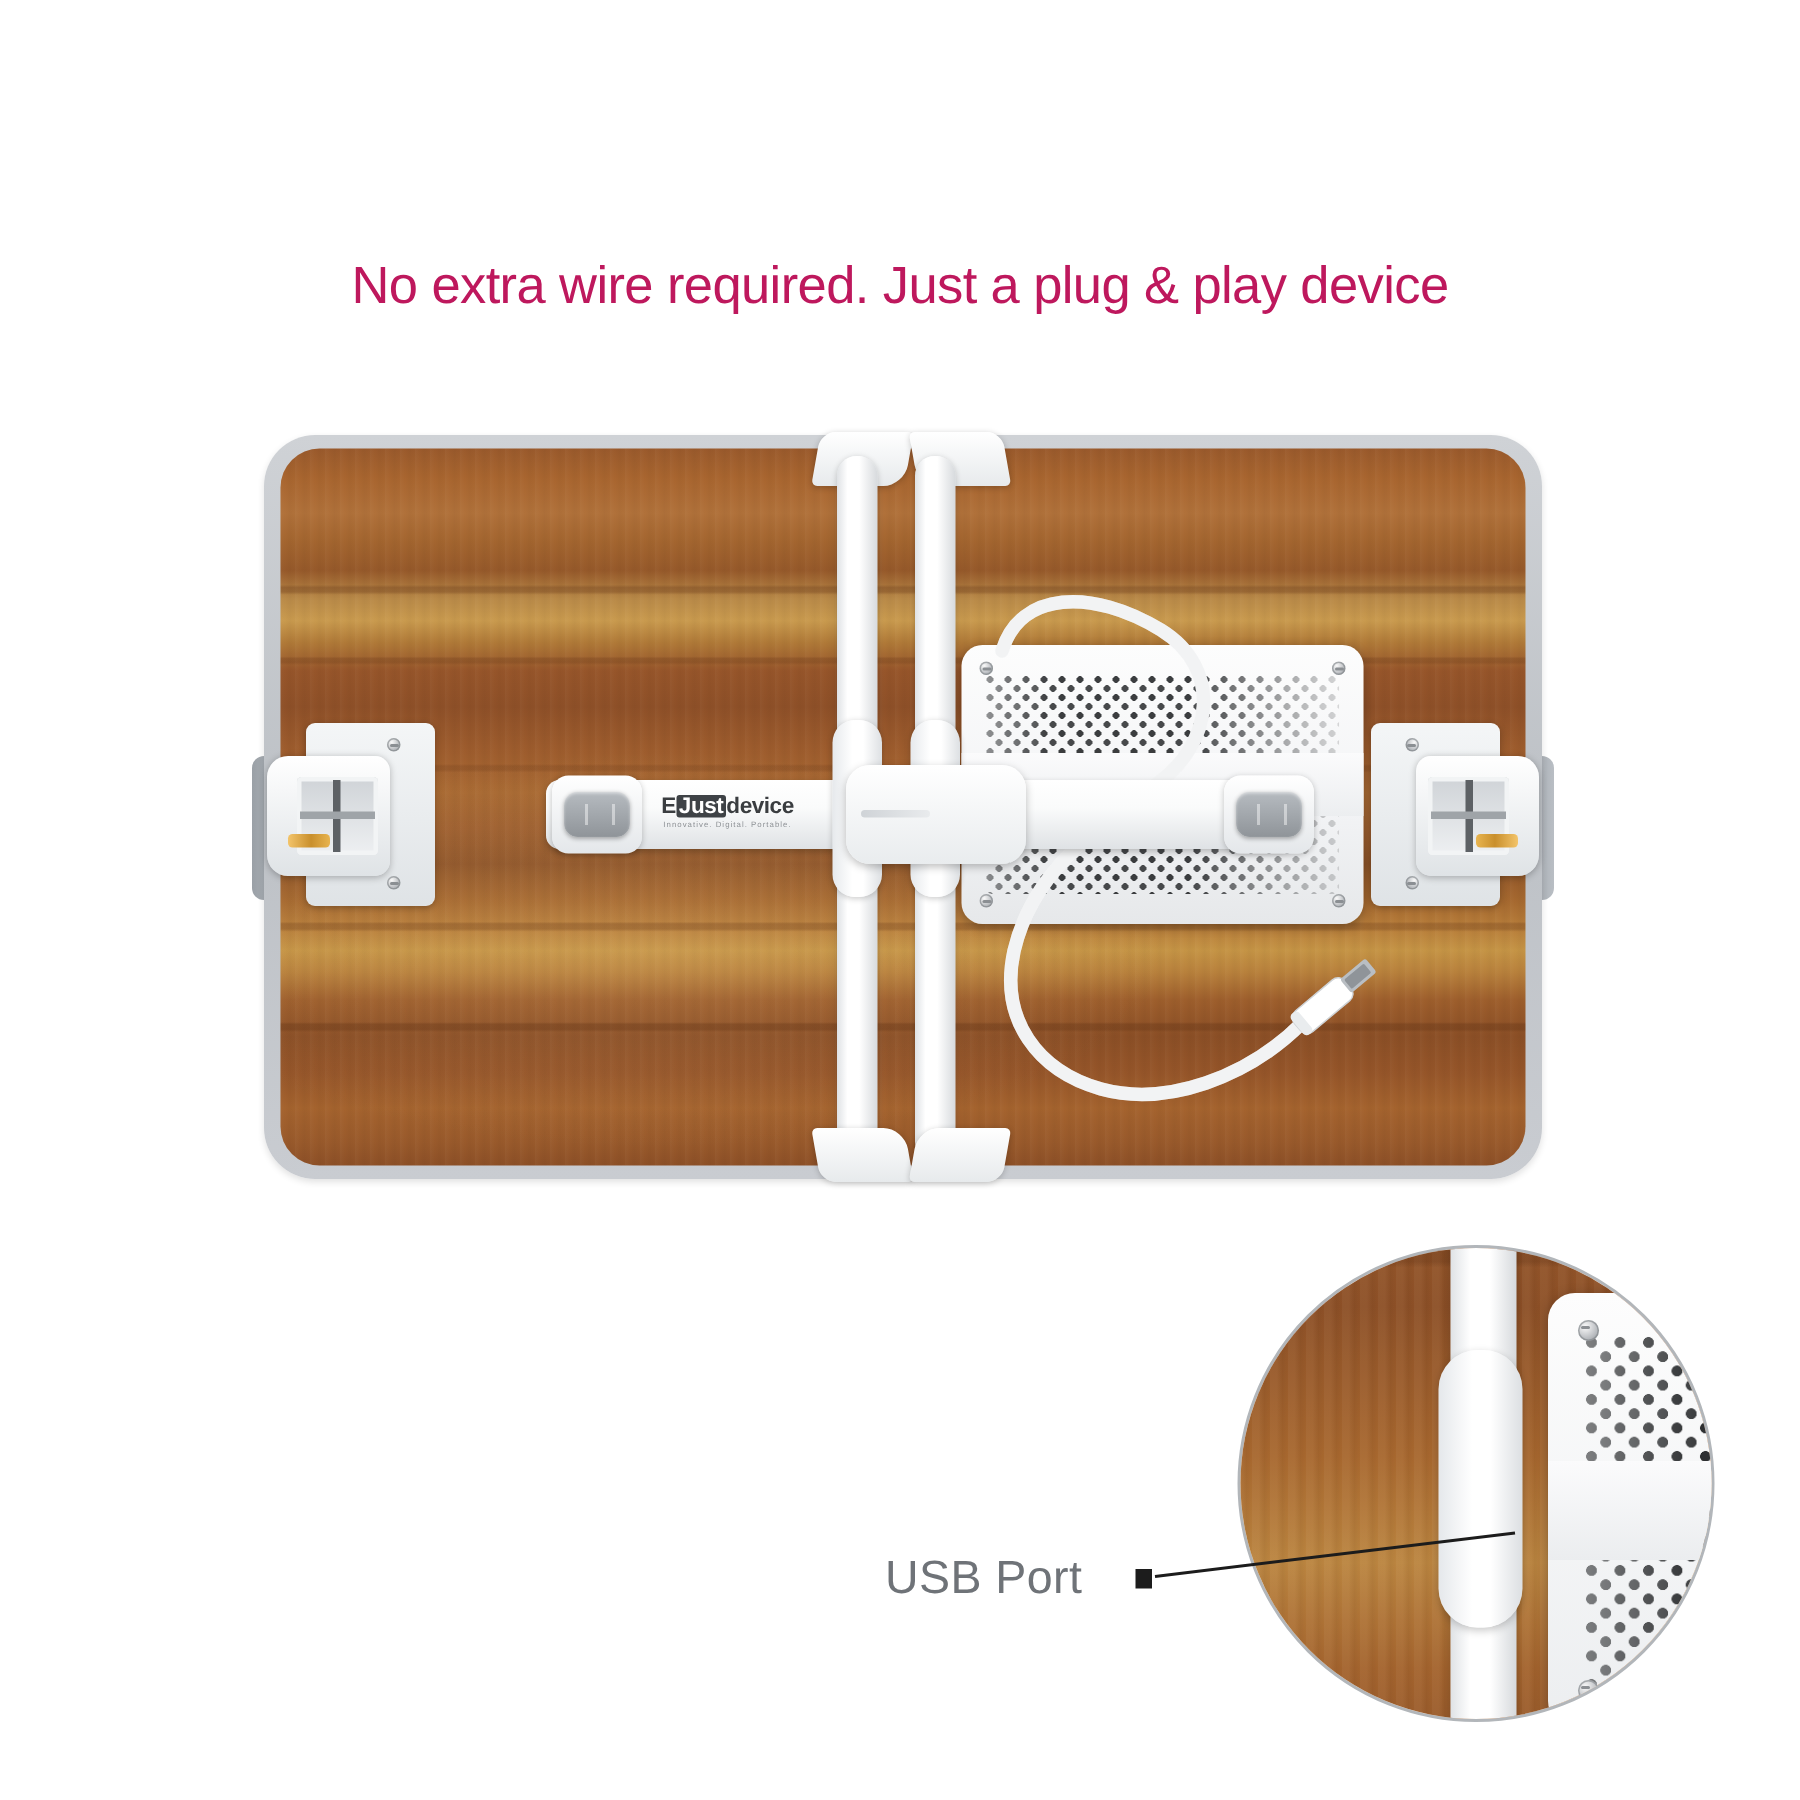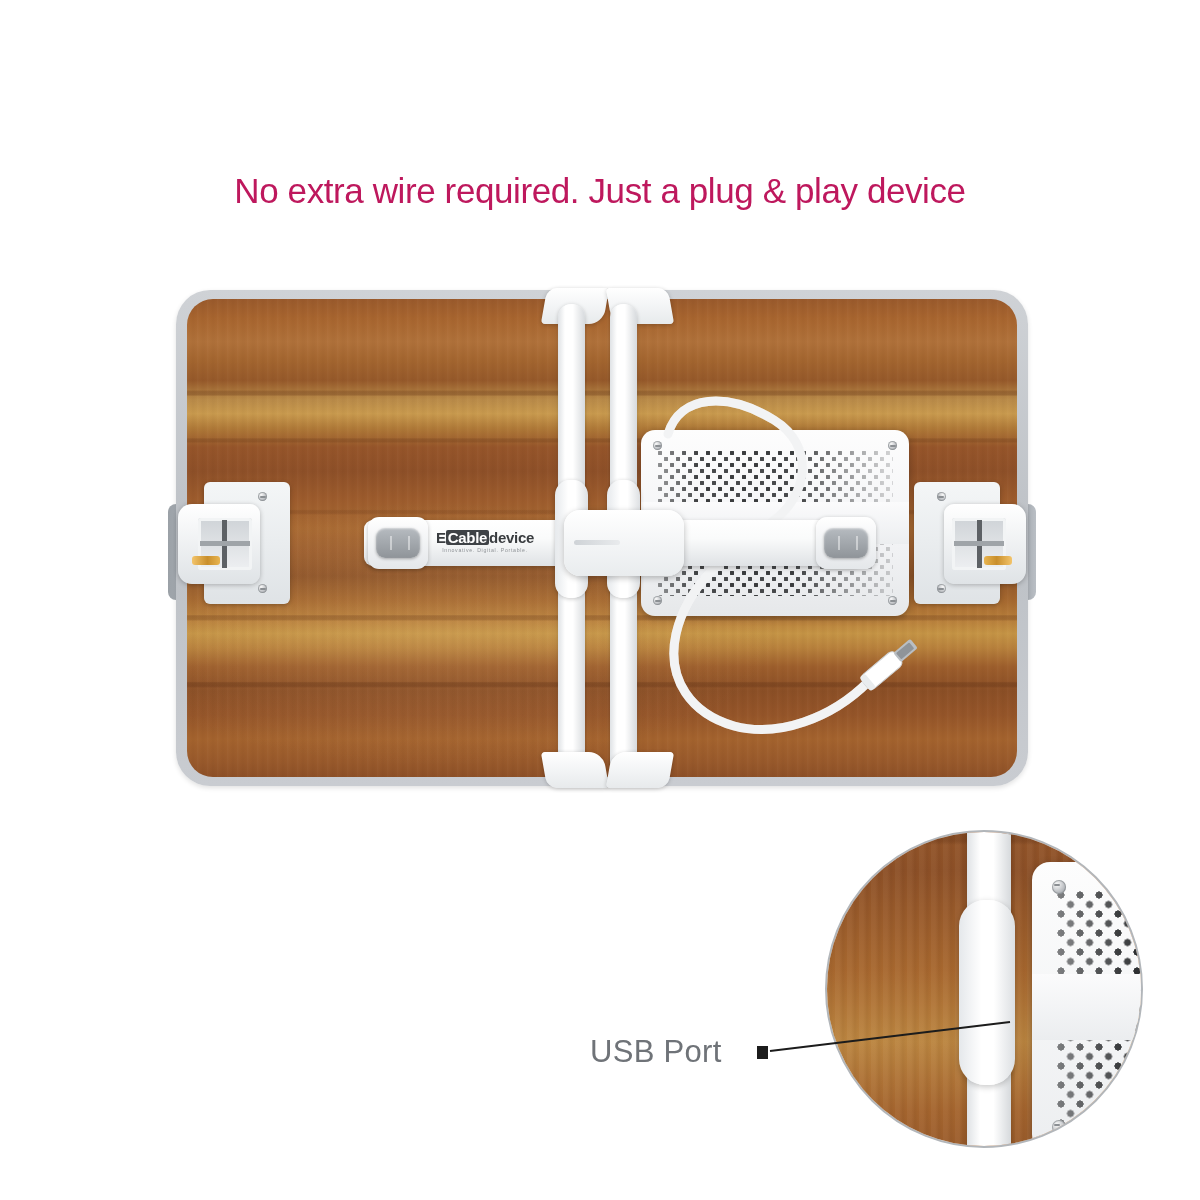--- a/index.html
+++ b/index.html
@@ -389,21 +389,21 @@
     <div class="bar right"></div>
 
     <div class="collar a"></div>
     <div class="collar b"></div>
     <div class="barhub">
       <div class="slotline" style="left:10px;top:30px;"></div>
     </div>
 
     <div class="brand">
       <div class="bline">
-        <span>E</span><span class="bmark">Cable</span><span>device</span>
+        <span>E</span><span class="bmark">Just</span><span>device</span>
       </div>
       <div class="btag">Innovative. Digital. Portable.</div>
     </div>
 
     <div class="pcase" style="left:200px;top:235px;"></div>
     <div class="pbtn" style="left:208px;top:246px;"></div>
     <div class="pcase" style="left:648px;top:235px;"></div>
     <div class="pbtn" style="left:656px;top:246px;"></div>
 
     <div class="hinge left" style="left:10px;top:200px;">

